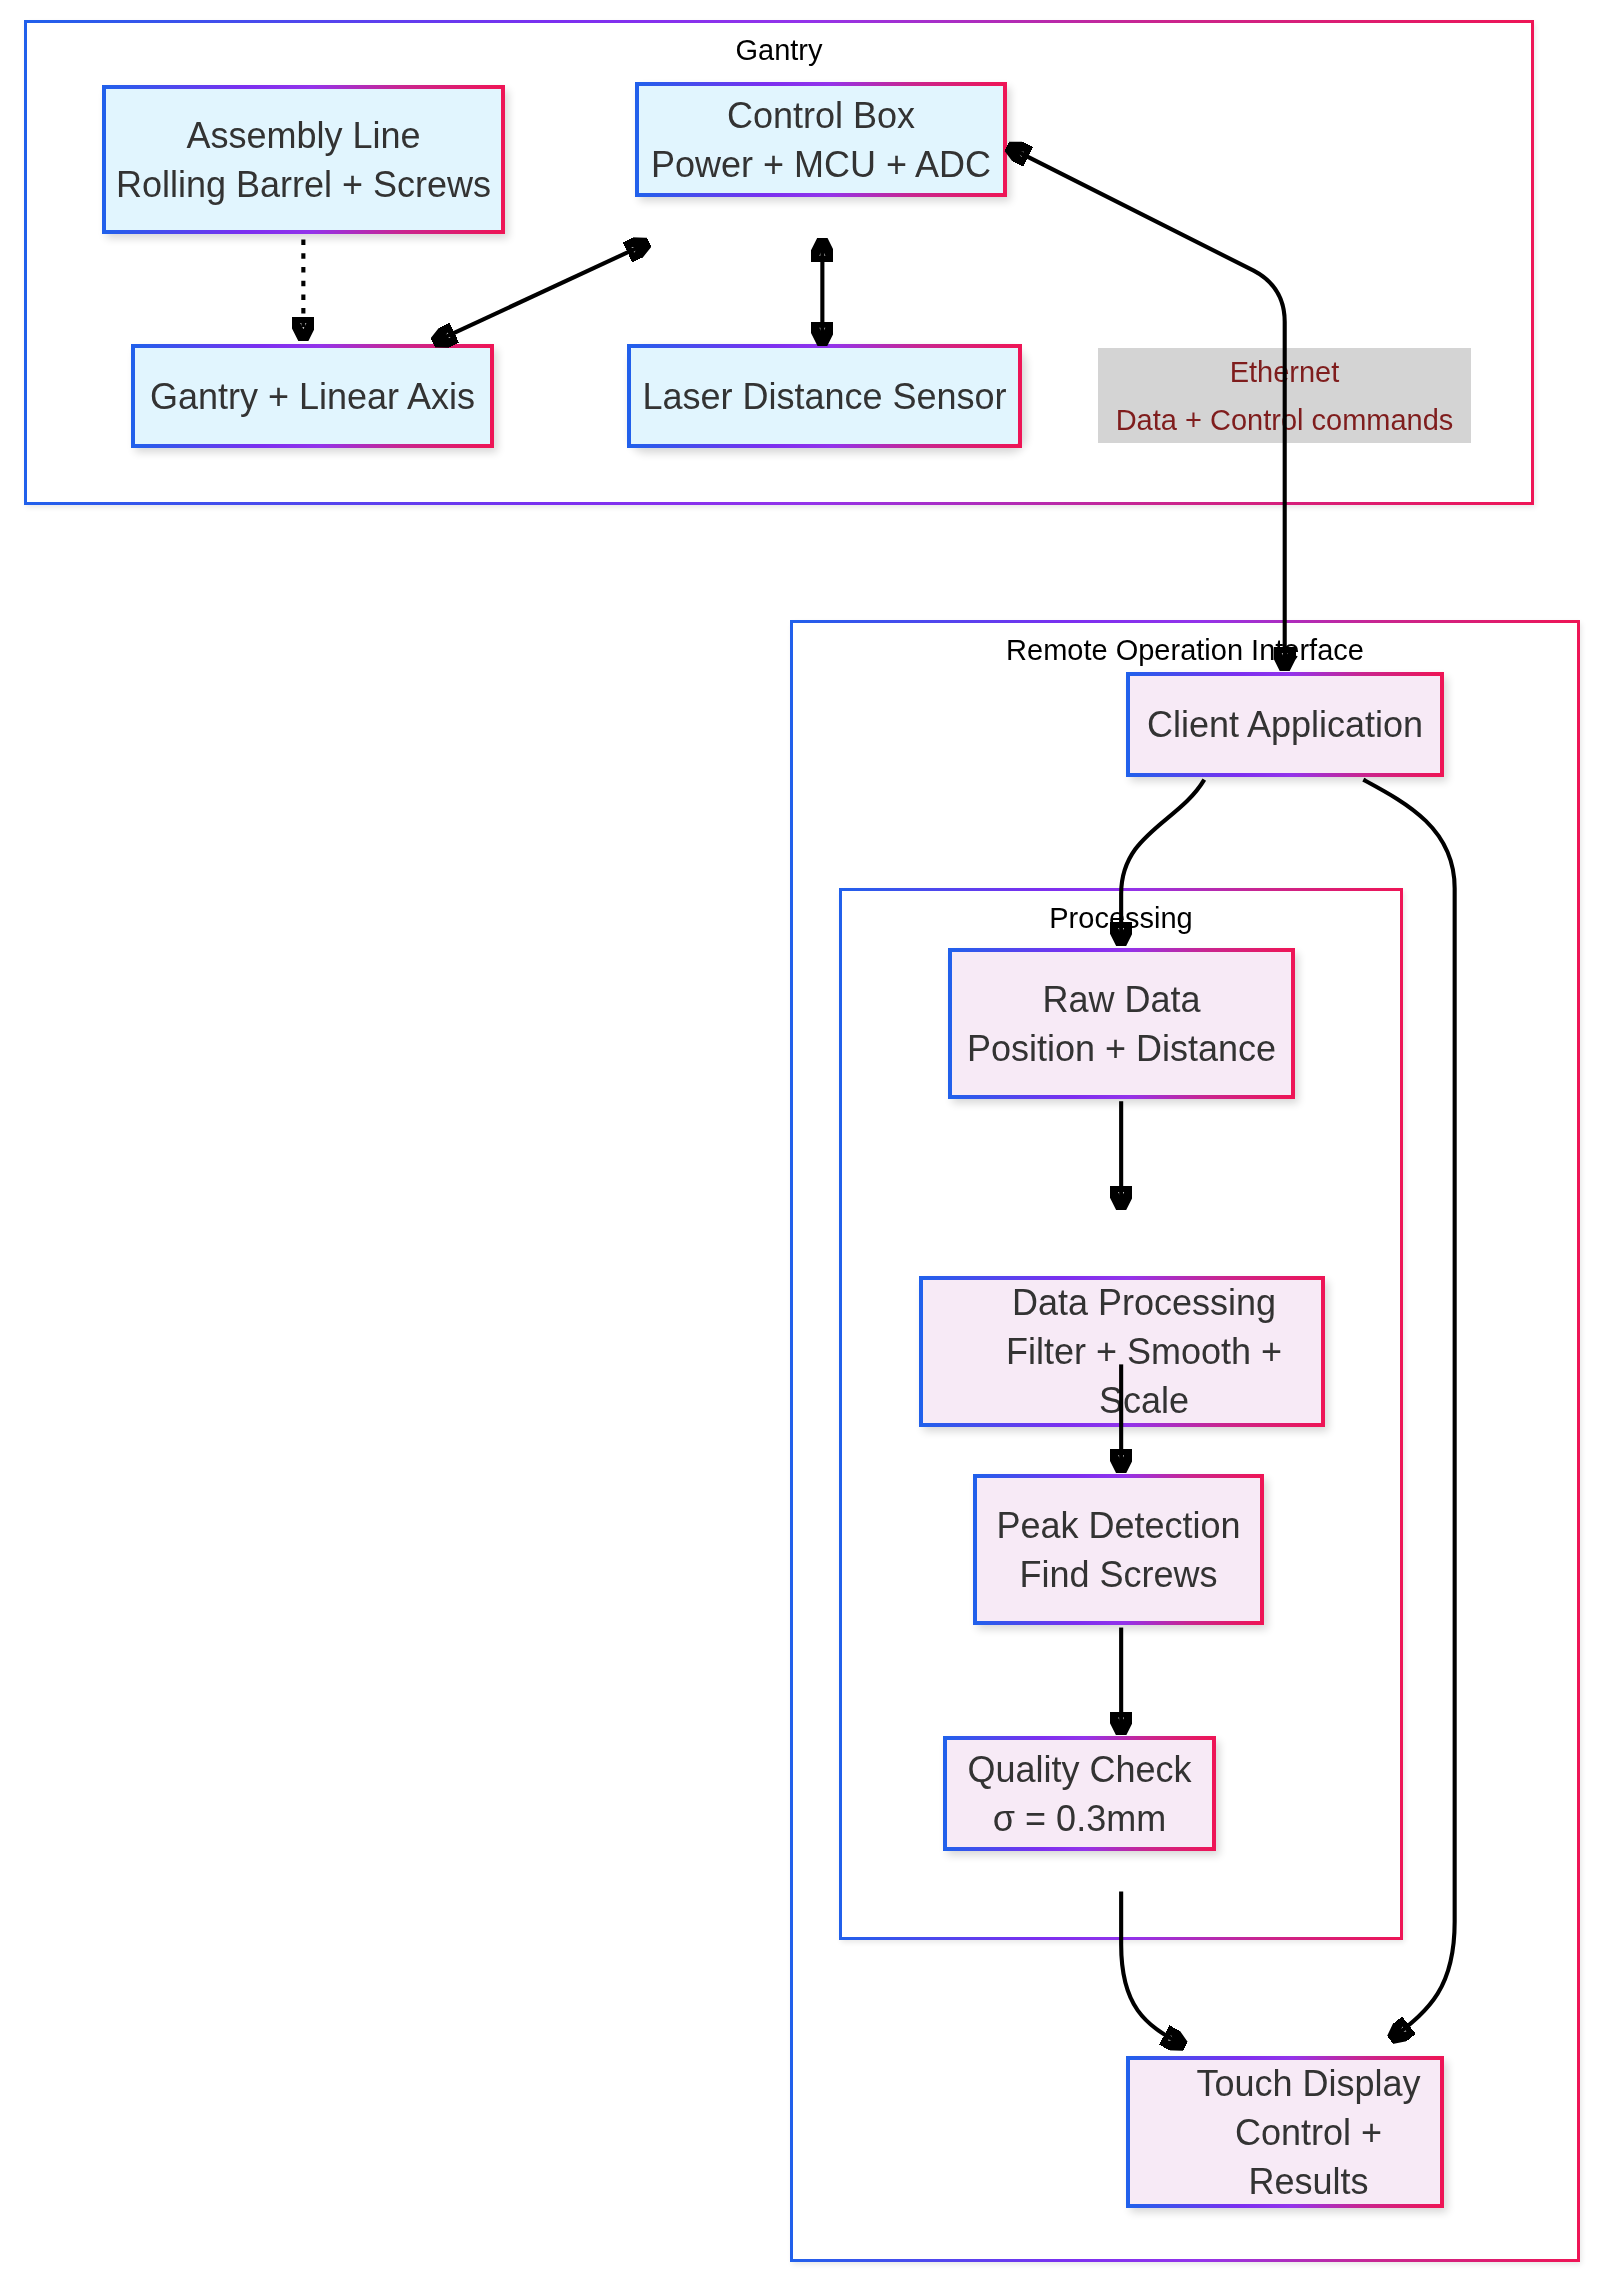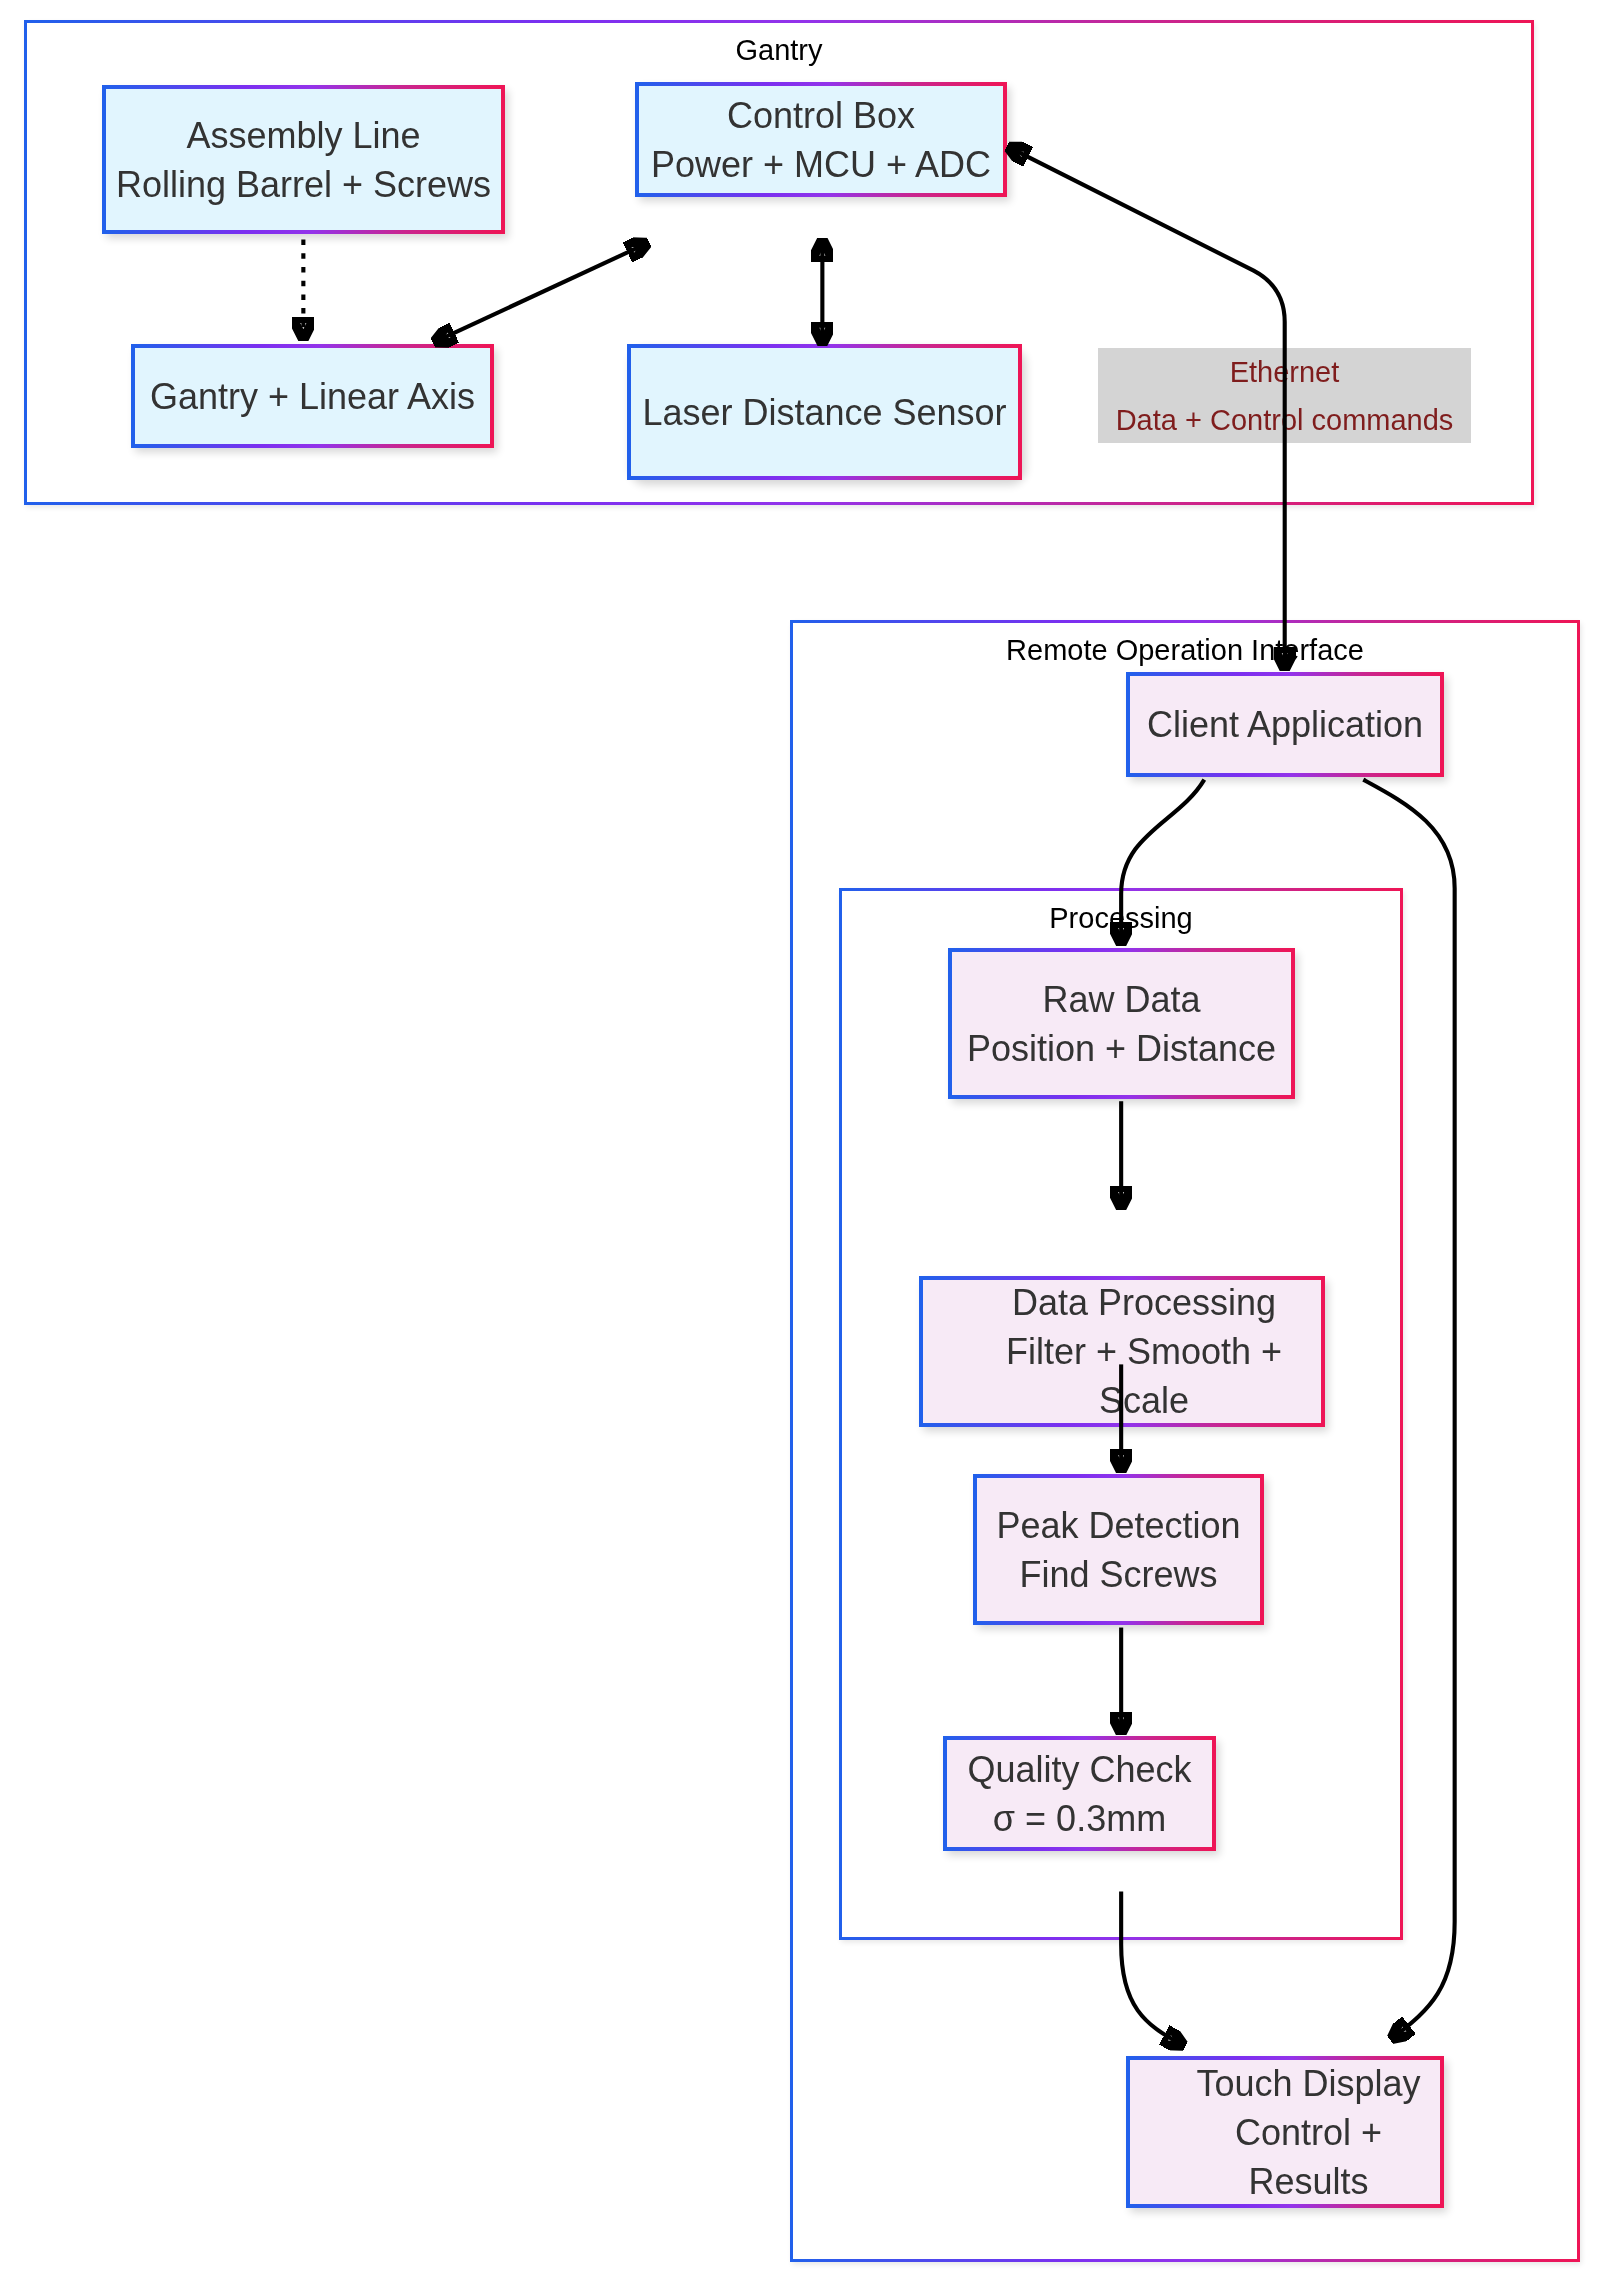--- a/index.html
+++ b/index.html
@@ -97,21 +97,21 @@
 
   <div class="node fill-blue grad-border" style="left:635px; top:82px; width:372px; height:115px;">
     <span>Control Box</span>
     <span>Power + MCU + ADC</span>
   </div>
 
   <div class="node fill-blue grad-border" style="left:131px; top:344px; width:363px; height:104px;">
     <span>Gantry + Linear Axis</span>
   </div>
 
-  <div class="node fill-blue grad-border" style="left:627px; top:344px; width:395px; height:136px;border-radius:16px;">
+  <div class="node fill-blue grad-border" style="left:627px; top:344px; width:395px; height:104px;border-radius:16px;">
     <span>Laser Distance Sensor</span>
   </div>
 
   <div class="edge-label" style="left:1098px; top:348px; width:373px; height:95px;">
     <span>Ethernet</span>
     <span>Data + Control commands</span>
   </div>
 
   <div class="node fill-pink grad-border" style="left:1126px; top:672px; width:318px; height:105px;">
     <span>Client Application</span>

